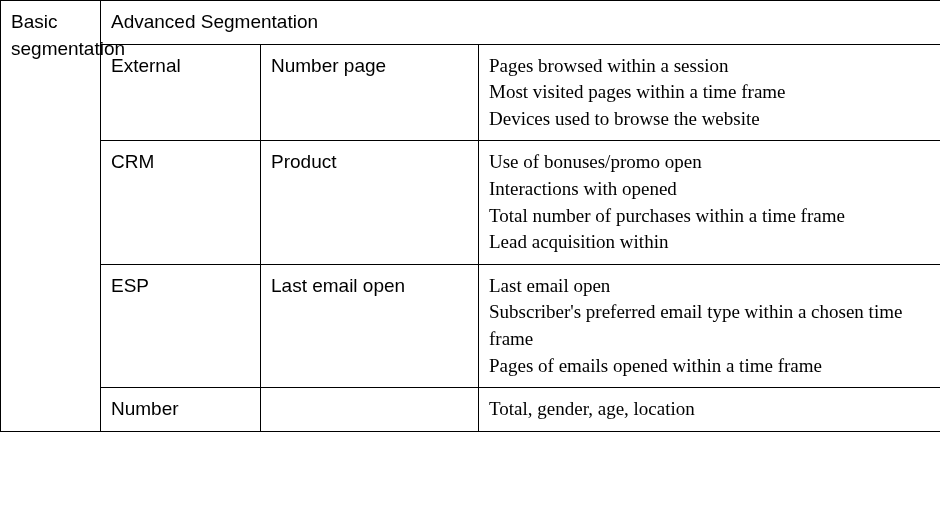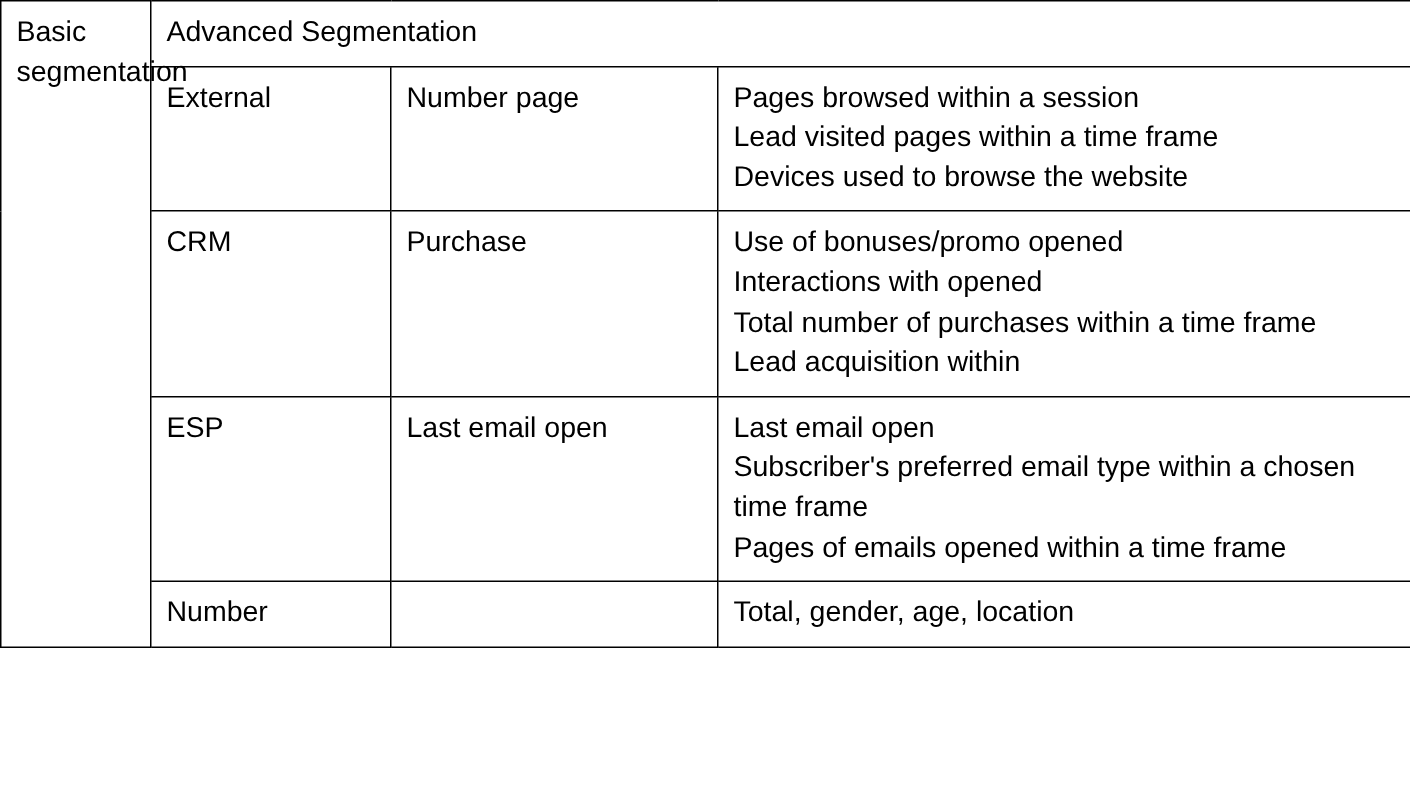--- a/index.html
+++ b/index.html
@@ -32,20 +32,21 @@
       width: 160px;
     }
     .col-b {
       width: 218px;
     }
     .col-c {
       width: 462px;
     }
     .line {
       display: block;
+      font-family: Liberation Serif, serif;
     }
   </style>
 </head>
 <body>
 
 <table>
   <colgroup>
     <col class="col-left">
     <col class="col-a">
     <col class="col-b">
@@ -54,29 +55,29 @@
   <tbody>
     <tr>
       <td rowspan="5">Basic segmentation</td>
       <td colspan="3">Advanced Segmentation</td>
     </tr>
     <tr>
       <td>External</td>
       <td>Number page</td>
       <td>
         <span class="line">Pages browsed within a session</span>
-        <span class="line">Lead visited pages within a time frame</span>
+        <span class="line">Most visited pages within a time frame</span>
         <span class="line">Devices used to browse the website</span>
       </td>
     </tr>
     <tr>
       <td>CRM</td>
-      <td>Purchase</td>
+      <td>Product</td>
       <td>
-        <span class="line">Use of bonuses/promo opened</span>
+        <span class="line">Use of bonuses/promo open</span>
         <span class="line">Interactions with opened</span>
         <span class="line">Total number of purchases within a time frame</span>
         <span class="line">Lead acquisition within</span>
       </td>
     </tr>
     <tr>
       <td>ESP</td>
       <td>Last email open</td>
       <td>
         <span class="line">Last email open</span>

